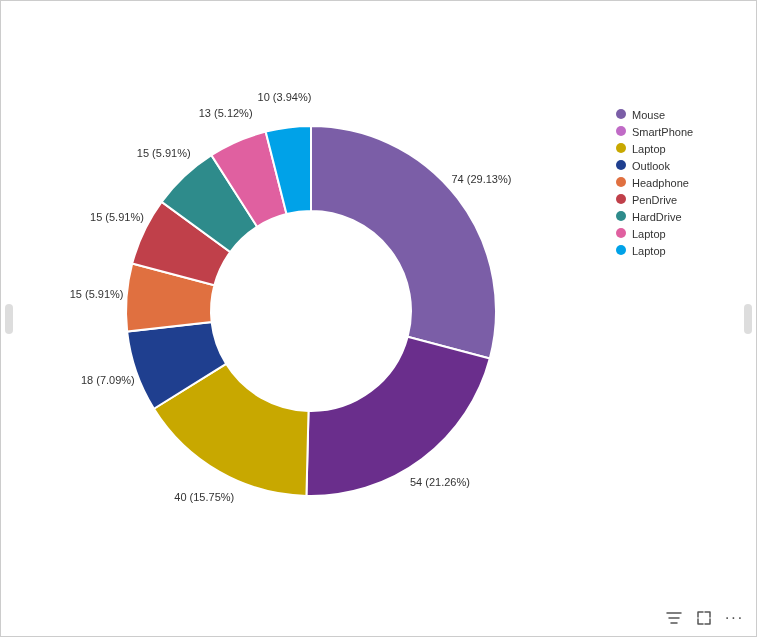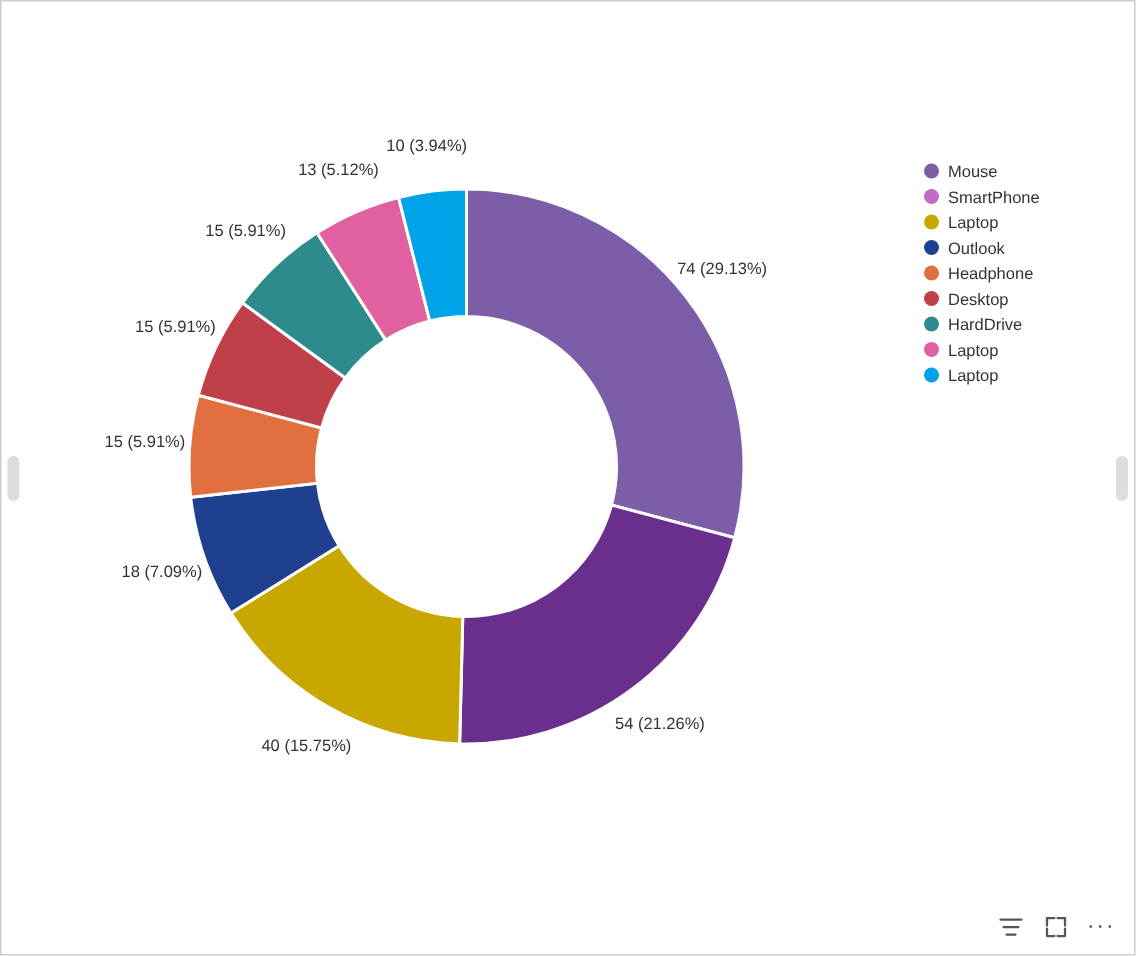--- a/index.html
+++ b/index.html
@@ -163,21 +163,21 @@
         <div class="legend-item">
     <div class="legend-dot" style="background:#1F3F8F"></div>
     <span class="legend-label">Outlook</span>
   </div>
         <div class="legend-item">
     <div class="legend-dot" style="background:#E07040"></div>
     <span class="legend-label">Headphone</span>
   </div>
         <div class="legend-item">
     <div class="legend-dot" style="background:#C0404A"></div>
-    <span class="legend-label">Desktop</span>
+    <span class="legend-label">PenDrive</span>
   </div>
         <div class="legend-item">
     <div class="legend-dot" style="background:#2E8B8B"></div>
     <span class="legend-label">HardDrive</span>
   </div>
         <div class="legend-item">
     <div class="legend-dot" style="background:#E060A0"></div>
     <span class="legend-label">Laptop</span>
   </div>
         <div class="legend-item">

